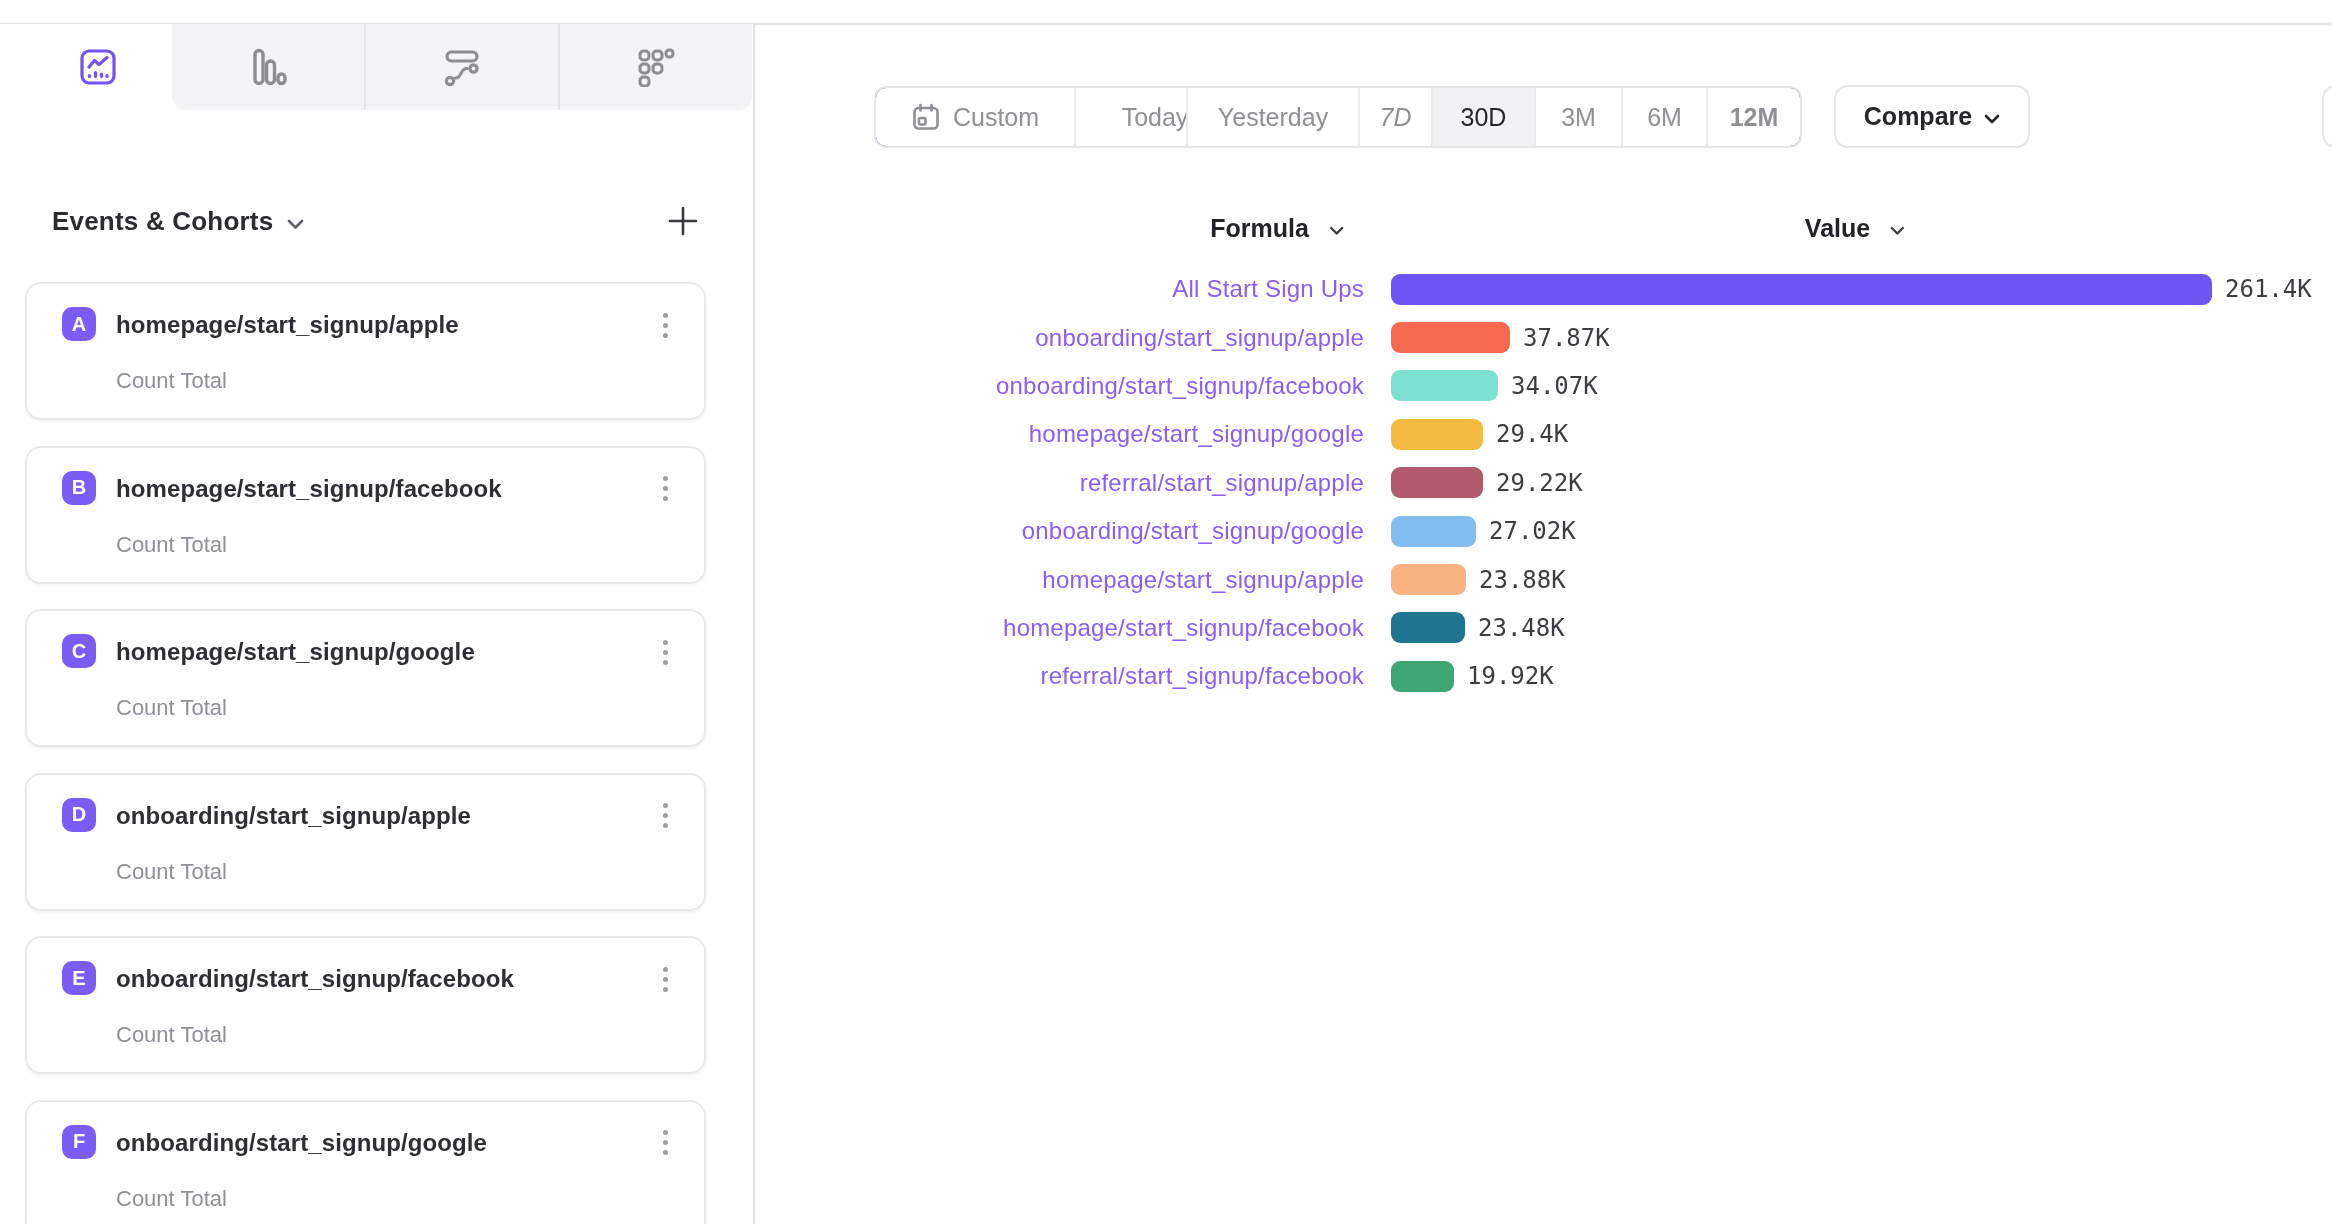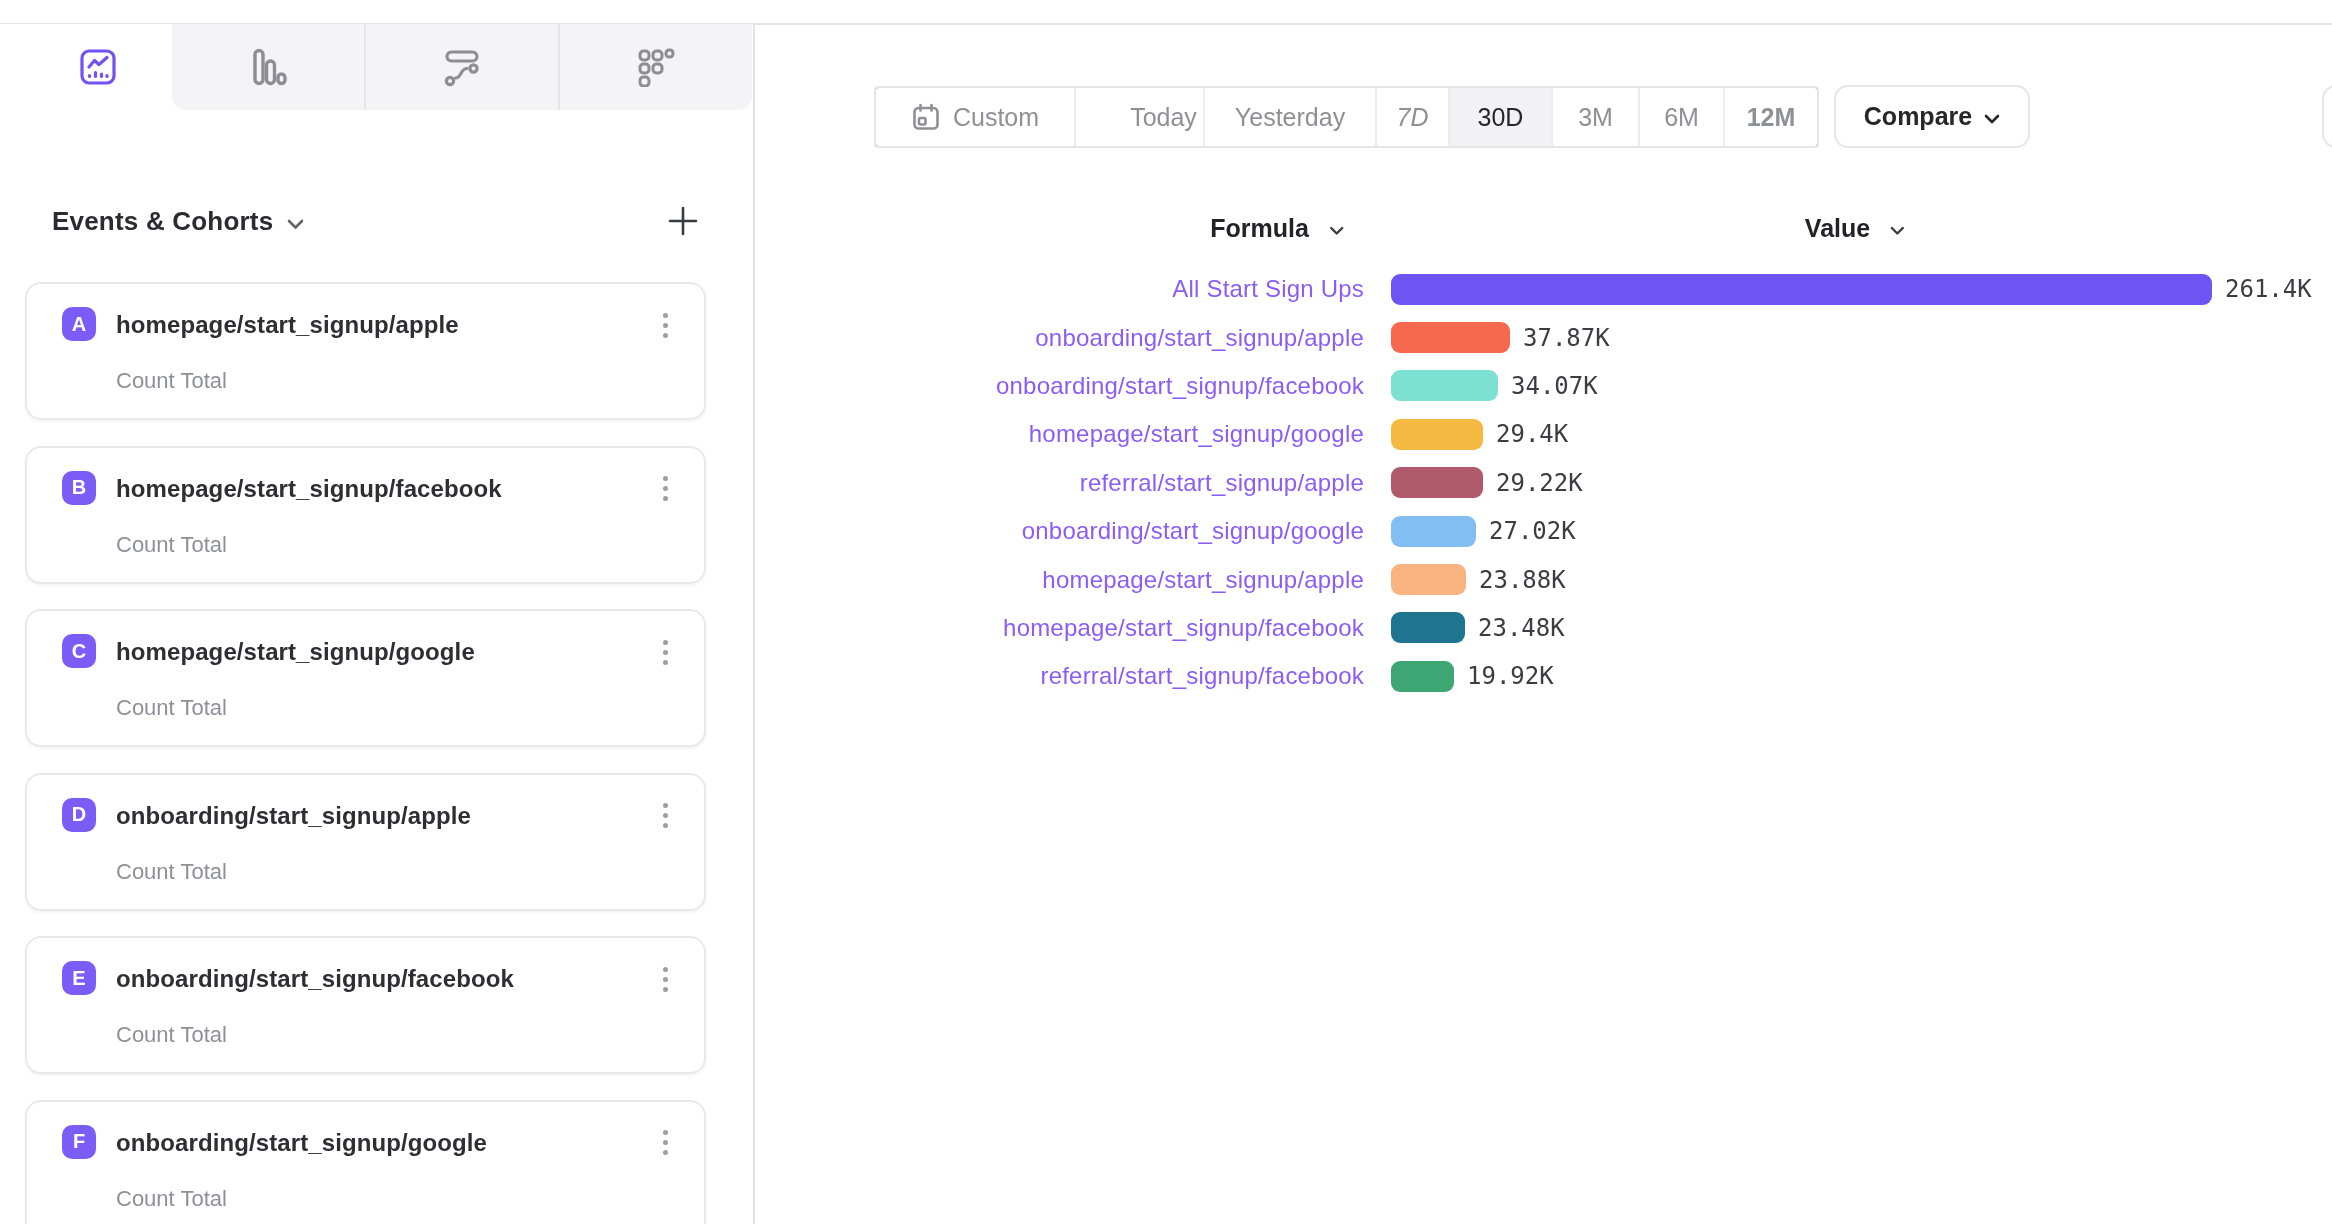--- a/index.html
+++ b/index.html
@@ -40,21 +40,21 @@
   .event-name { position: absolute; left: 89px; top: 27px; font-size: 24px; font-weight: 700;
     color: #2e2e34; letter-spacing: 0.1px; }
   .event-metric { position: absolute; left: 89px; top: 84px; font-size: 22px; color: #8f8f99; }
   .kebab { position: absolute; right: 22px; top: 22px; width: 34px; height: 38px;
     display: flex; flex-direction: column; align-items: center; justify-content: center;
     gap: 5px; cursor: pointer; }
   .kebab i { width: 5px; height: 5px; border-radius: 50%; background: #9d9da4; }
 
   
   .seg-control { position: absolute; left: 874px; top: 86px; height: 62px; display: flex;
-    border: 2px solid #e6e6e9; border-radius: 4px; background: #701a75; overflow: hidden; }
+    border: 2px solid #e6e6e9; border-radius: 12px; background: #701a75; overflow: hidden; }
   .segment { display: flex; align-items: center; justify-content: center; gap: 12px;
     font-size: 25px; color: #8f8f96; cursor: pointer; background: #fff; border: none;
     font-family: inherit; }
   .segment + .segment { border-left: 2px solid #ececef; }
   .segment.selected { background: #f2f2f4; color: #26262b; font-weight: 400; }
 
   .compare-btn { position: absolute; left: 1834px; top: 85px; width: 196px; height: 63px;
     border: 2px solid #e6e6e9; border-radius: 14px; background: #fff; display: flex;
     align-items: center; justify-content: center; gap: 12px; cursor: pointer;
     font-size: 25px; font-weight: 700; color: #26262b; font-family: inherit; }
@@ -214,21 +214,21 @@
   <svg width="30" height="30" viewBox="0 0 30 30" fill="none" stroke="#8f8f96" stroke-width="2.6" stroke-linecap="round" stroke-linejoin="round">
     <rect x="3.5" y="6" width="23" height="20.5" rx="4"></rect>
     <line x1="9.5" y1="3" x2="9.5" y2="8.5"></line>
     <line x1="20.5" y1="3" x2="20.5" y2="8.5"></line>
     <rect x="8" y="16" width="6.5" height="6.5" rx="1.5"></rect>
   </svg>
 
     <span class="segment-label">Custom</span>
   </button>
 
-  <button class="segment" style="width: 129px; padding-left: 48px;">
+  <button class="segment" style="width: 112px; padding-left: 48px;">
     <span class="segment-label">Today</span>
   </button>
 
   <button class="segment" style="width: 172px;">
     <span class="segment-label">Yesterday</span>
   </button>
 
   <button class="segment" style="width: 73px; font-style: italic;">
     <span class="segment-label">7D</span>
   </button>

